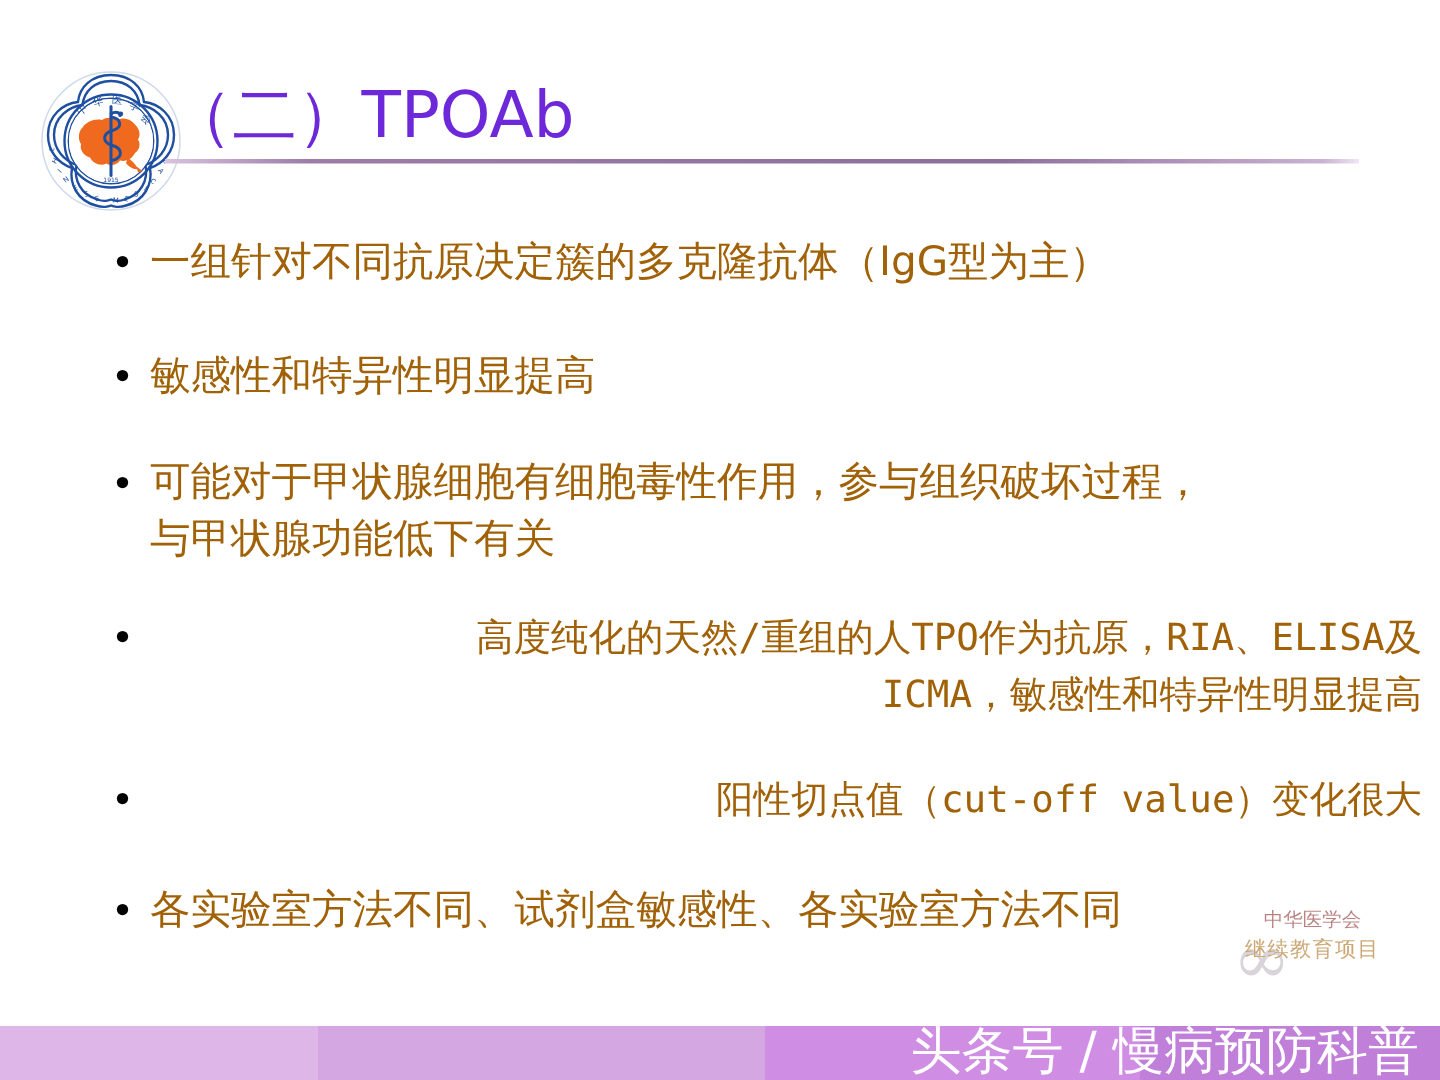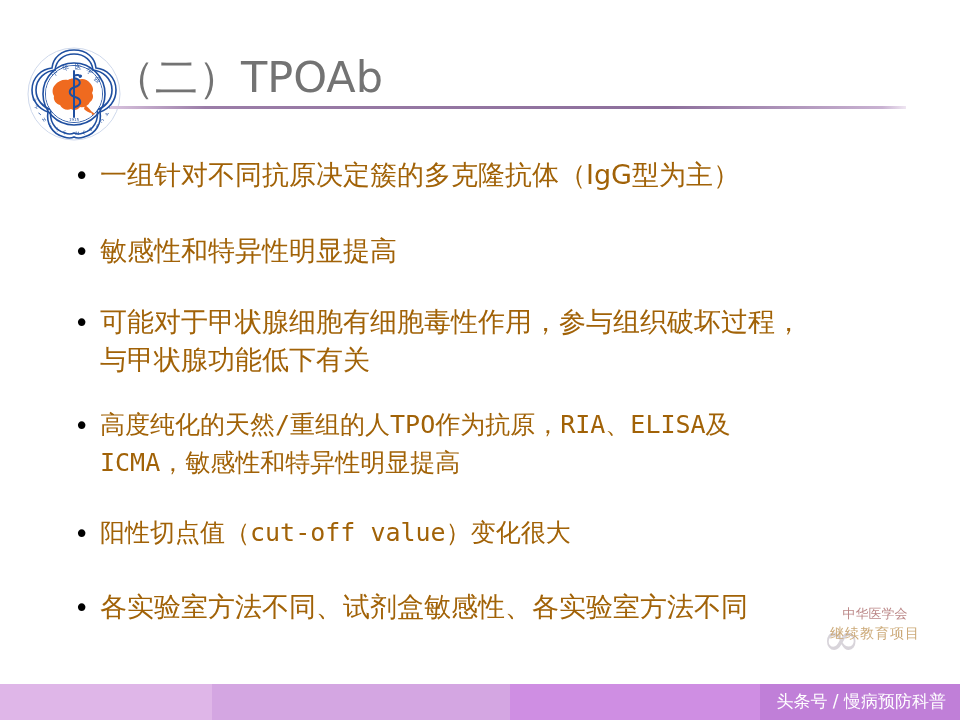--- a/index.html
+++ b/index.html
@@ -38,21 +38,21 @@
     height: 98px;
   }
   #logo svg { display: block; }
 
   #title {
     position: absolute;
     left: 112px;
     top: 50px;
     font-size: 43px;
     line-height: 54px;
-    color: #737373;
+    color: #6d28d9;
     font-family: "DejaVu Sans", "Liberation Sans", sans-serif;
     letter-spacing: 0px;
     white-space: nowrap;
   }
 
   #title-rule {
     position: absolute;
     left: 110px;
     top: 106px;
     width: 796px;
@@ -93,20 +93,21 @@
     line-height: 38px;
     font-family: "DejaVu Sans", "Liberation Sans", sans-serif;
     white-space: pre-line;
   }
   
   .bullet-text.mono {
     font-family: "DejaVu Sans Mono", "Liberation Mono", monospace;
     font-size: 25px;
     line-height: 38px;
     letter-spacing: 0px;
+    text-align: right;
   }
 
   #b1 { top: 28px; }
   #b2 { top: 104px; }
   #b3 { top: 175px; }
   #b4 { top: 278px; }
   #b5 { top: 386px; }
   #b6 { top: 460px; }
 
   
@@ -173,21 +174,21 @@
   #seg3 { left: 510px; width: 250px; background: #cf8ee3; }
   #seg4 { left: 760px; width: 200px; background: #c07fd8; }
 
   #bar-credit {
     position: absolute;
     right: 14px;
     top: 0px;
     height: 36px;
     line-height: 34px;
     color: #ffffff;
-    font-size: 17px;
+    font-size: 34px;
     white-space: nowrap;
     font-family: "DejaVu Sans", "Liberation Sans", sans-serif;
   }
 </style>
 </head>
 <body>
 
 <div id="slide">
 
   <div id="header">

